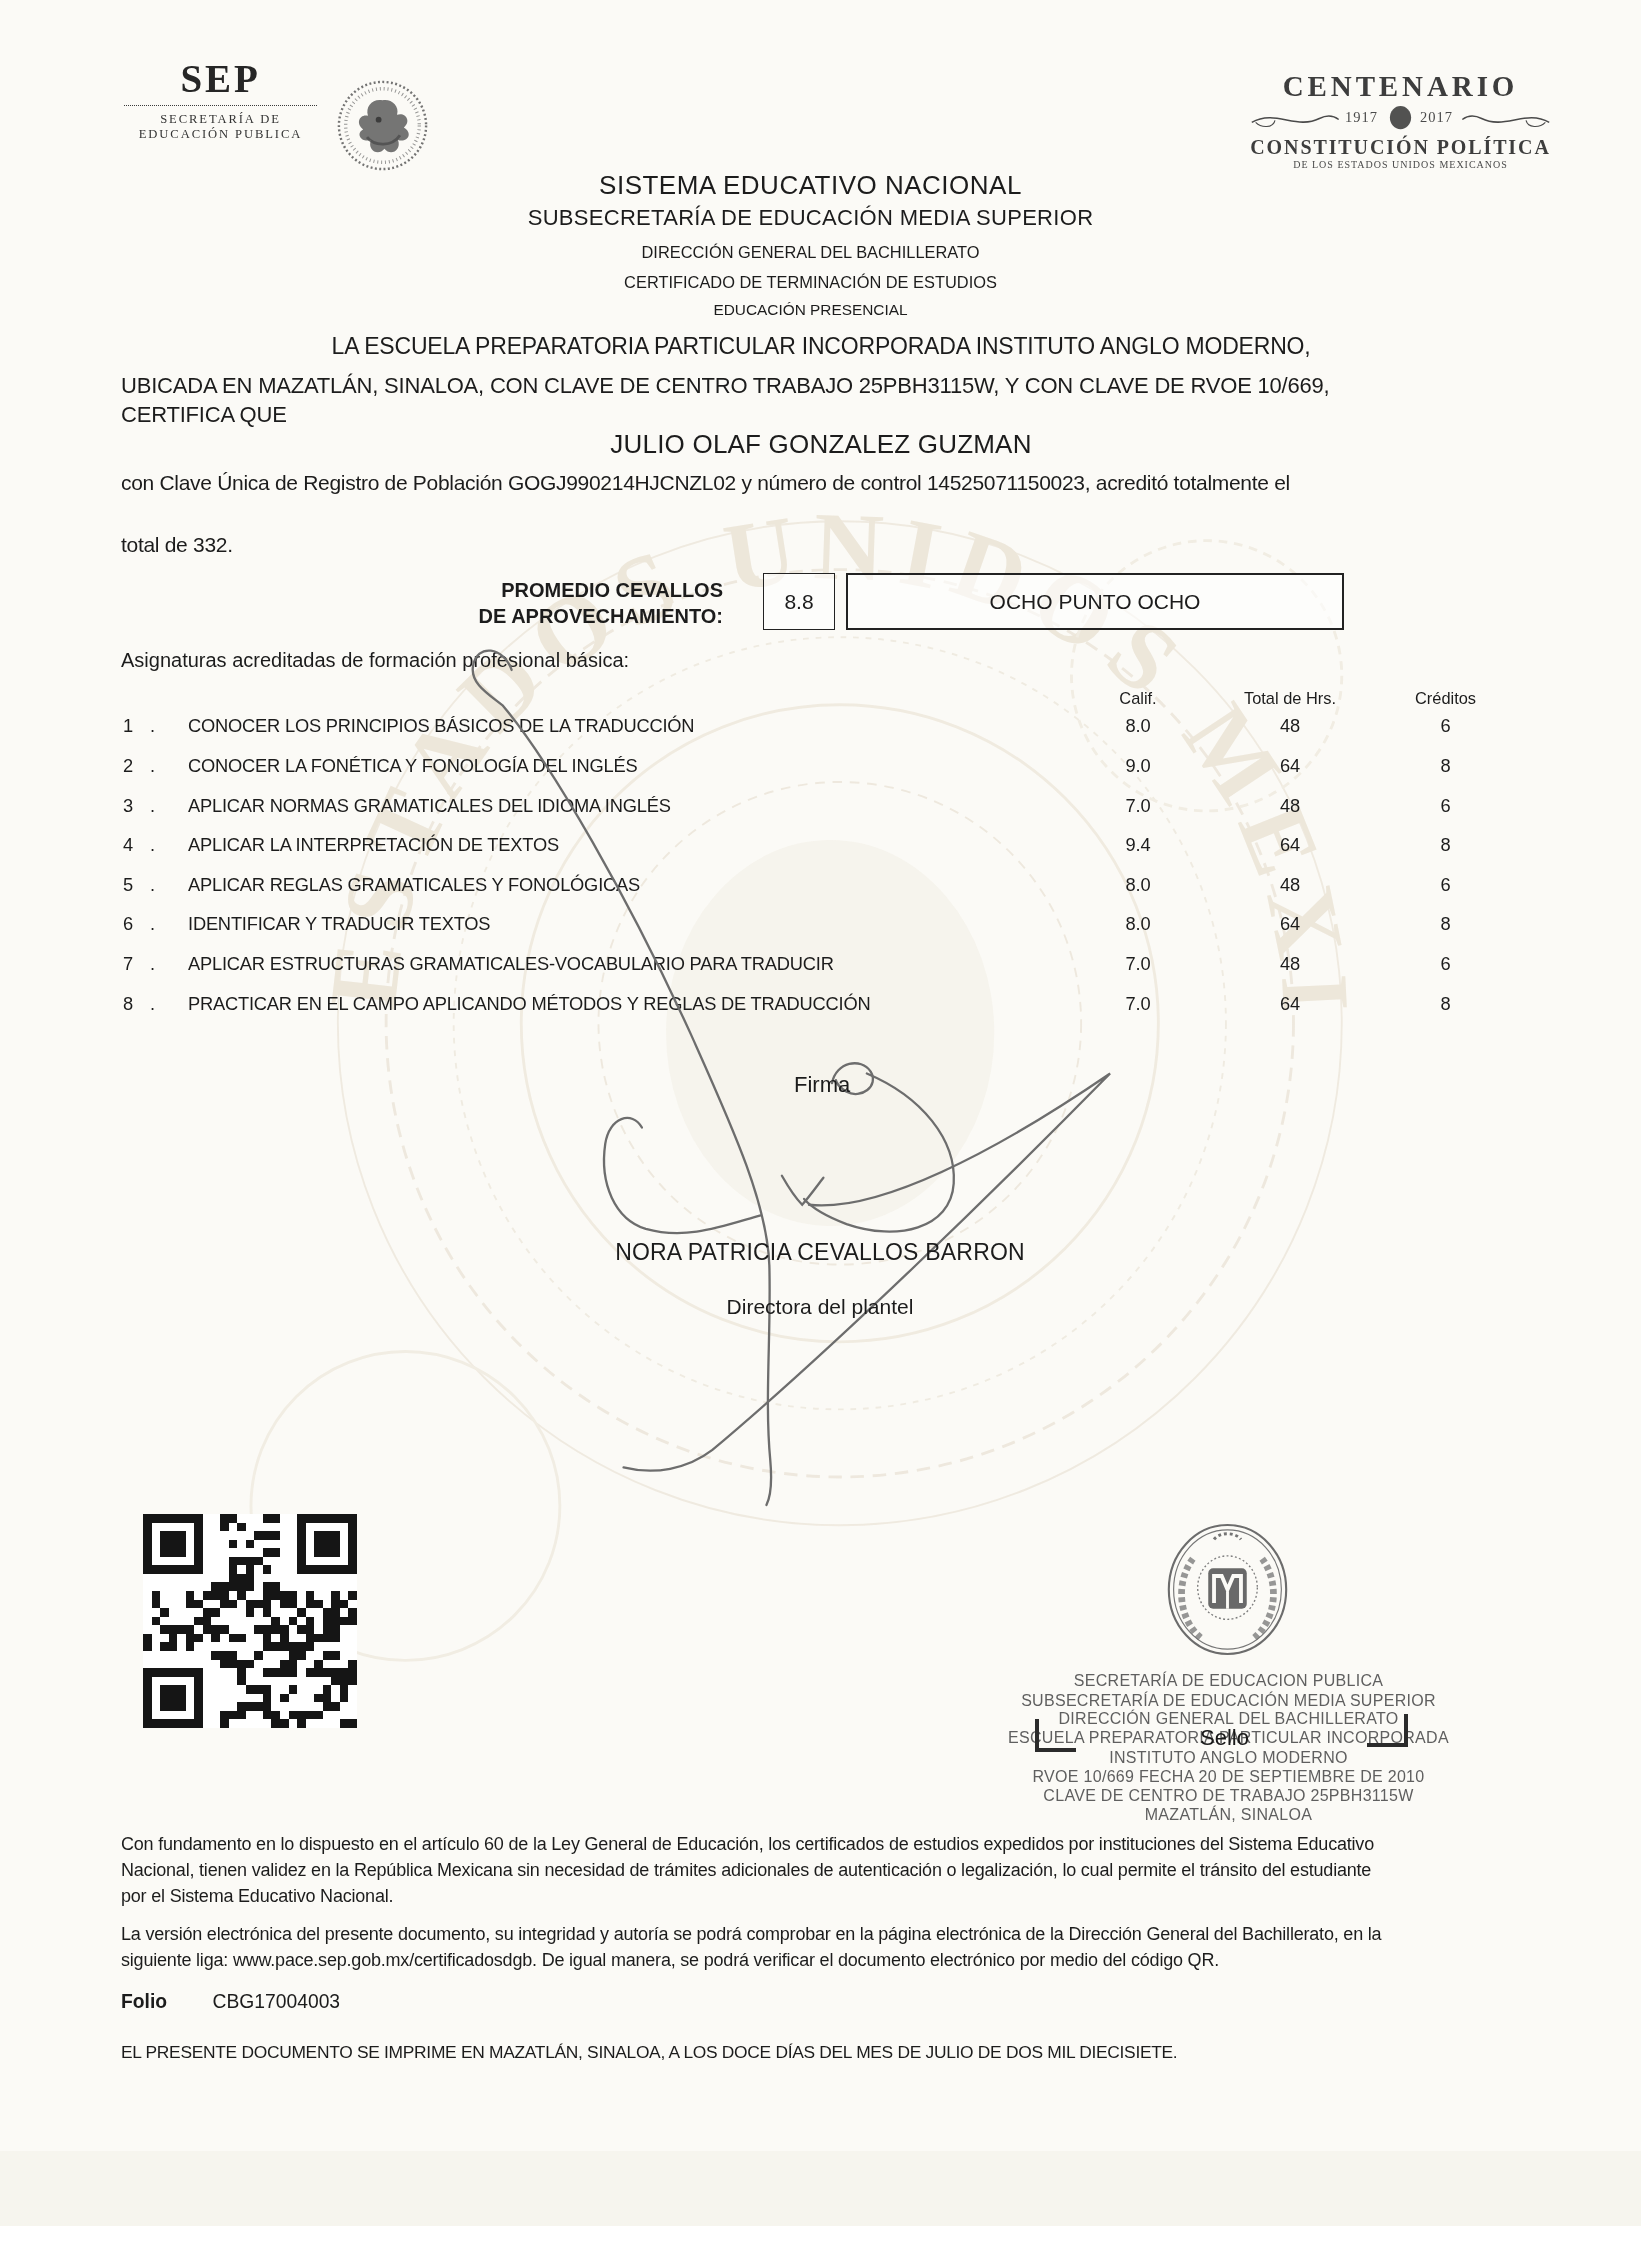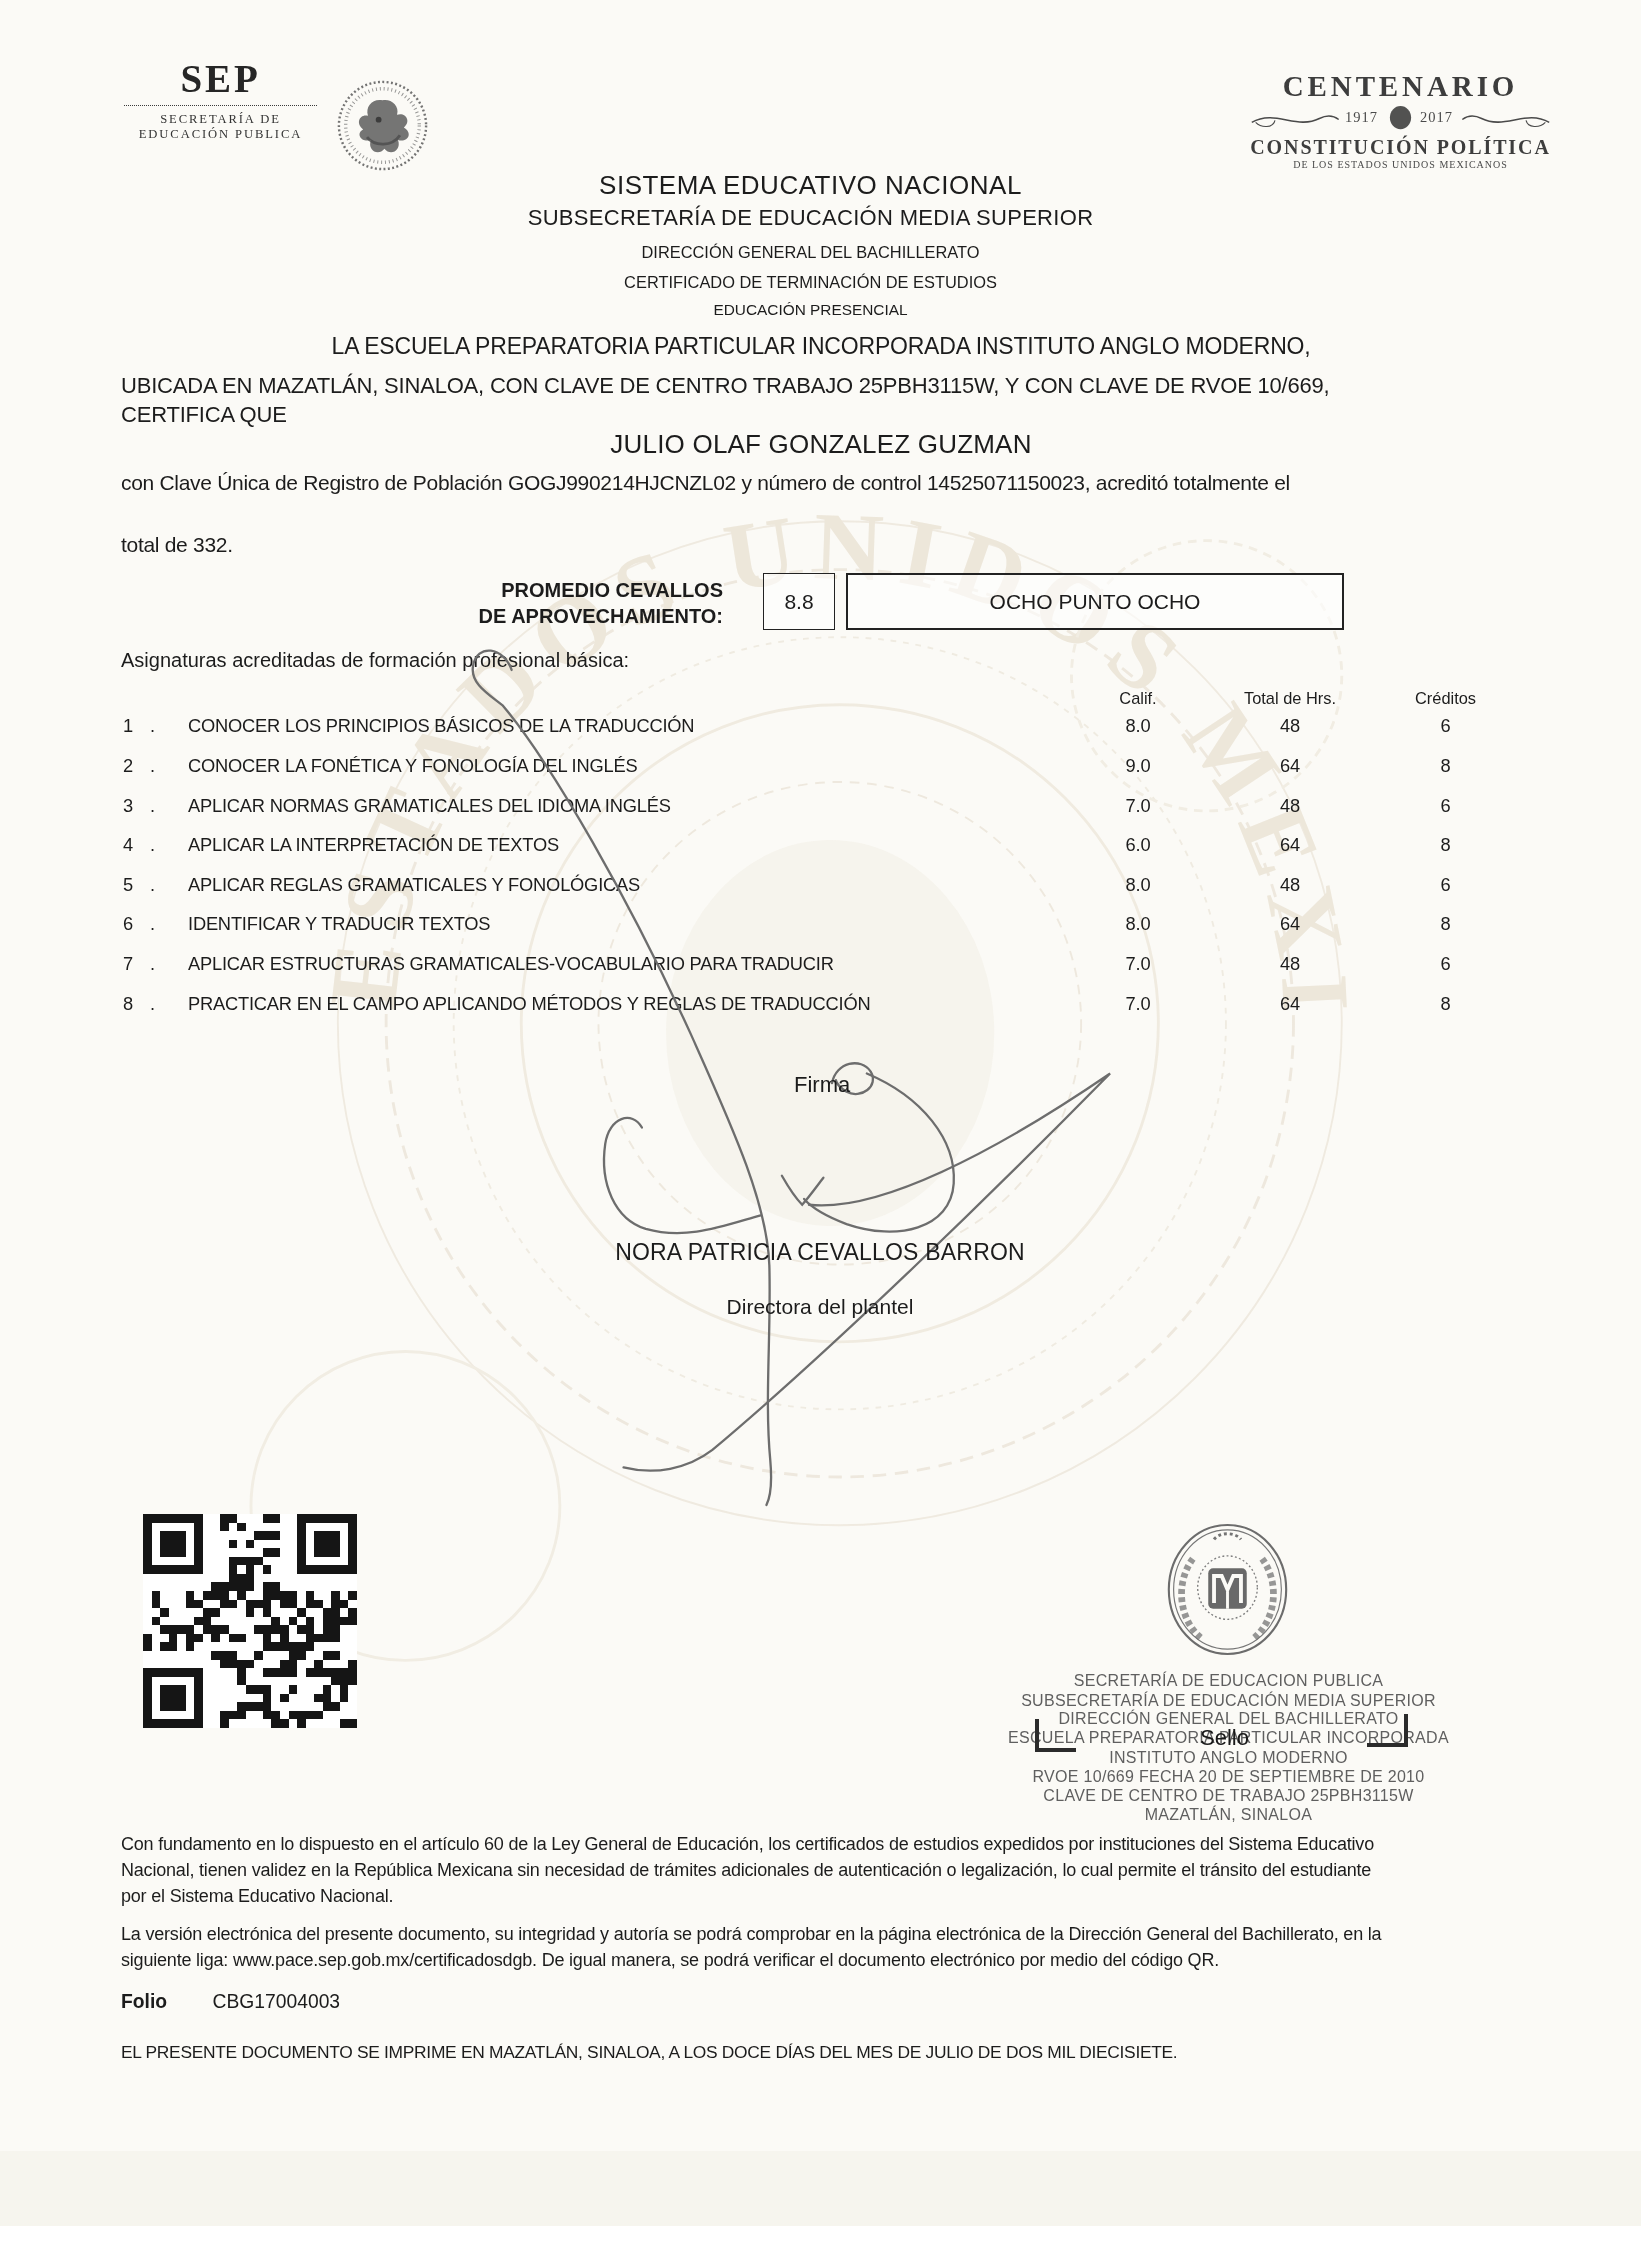--- a/index.html
+++ b/index.html
@@ -156,21 +156,21 @@
       <span class="abs" style="left:150px;">.</span>
     <span class="abs" style="left:188px;">APLICAR NORMAS GRAMATICALES DEL IDIOMA INGLÉS</span>
     <span class="abs cellc" style="left:1104px;width:68px;">7.0</span>
     <span class="abs cellc" style="left:1231px;width:118px;">48</span>
     <span class="abs cellc" style="left:1408px;width:75px;">6</span>
   </div>
   <div class="abs trow" style="left:0;top:834px;width:1641px;height:40px;">
     <span class="abs" style="left:123px;">4</span>
       <span class="abs" style="left:150px;">.</span>
     <span class="abs" style="left:188px;">APLICAR LA INTERPRETACIÓN DE TEXTOS</span>
-    <span class="abs cellc" style="left:1104px;width:68px;">6.0</span>
+    <span class="abs cellc" style="left:1104px;width:68px;">9.4</span>
     <span class="abs cellc" style="left:1231px;width:118px;">64</span>
     <span class="abs cellc" style="left:1408px;width:75px;">8</span>
   </div>
   <div class="abs trow" style="left:0;top:874px;width:1641px;height:40px;">
     <span class="abs" style="left:123px;">5</span>
       <span class="abs" style="left:150px;">.</span>
     <span class="abs" style="left:188px;">APLICAR REGLAS GRAMATICALES Y FONOLÓGICAS</span>
     <span class="abs cellc" style="left:1104px;width:68px;">8.0</span>
     <span class="abs cellc" style="left:1231px;width:118px;">48</span>
     <span class="abs cellc" style="left:1408px;width:75px;">6</span>

